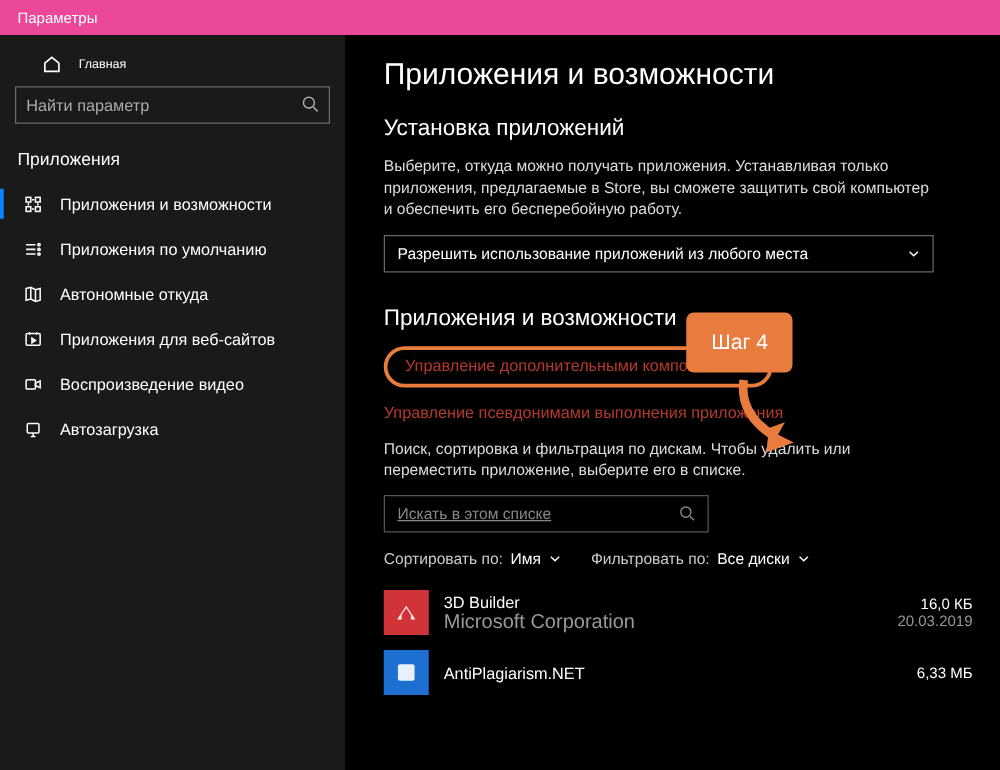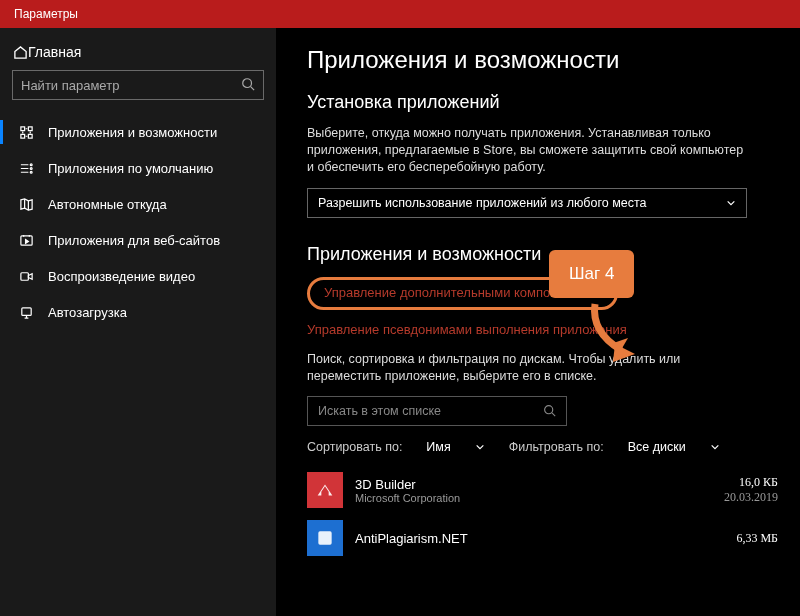--- a/index.html
+++ b/index.html
@@ -12,36 +12,37 @@
     display: flex;
     flex-direction: column;
   }
   .titlebar {
     height: 28px;
     display: flex;
     align-items: center;
     padding-left: 14px;
     font-size: 12px;
     color: #fff;
-    background: #b91c1c;
+    background: #ec4899;
   }
   .main { flex: 1; display: flex; }
   .sidebar {
     width: 277px;
     background: #1a1a1a;
     padding: 10px 0 0 0;
     display: flex;
     flex-direction: column;
     border-right: 1px solid #000;
   }
   .home-row {
     display: flex;
     align-items: center;
-    padding: 6px 14px 10px 13px;
-    font-size: 14px;
+    padding: 6px 14px 10px 34px;
+    gap: 14px;
+    font-size: 10px;
     cursor: pointer;
   }
   .search-wrap { padding: 0 12px 14px 12px; }
   .search-box {
     position: relative;
     border: 1px solid #6a6a6a;
     height: 30px;
     display: flex;
     align-items: center;
     padding: 0 34px 0 8px;
@@ -136,48 +137,49 @@
     border: 1px solid #555;
     height: 30px;
     width: 260px;
     display: flex;
     align-items: center;
     padding: 0 34px 0 10px;
     position: relative;
     font-size: 12.5px;
     color: #888;
     margin: 10px 0 14px 0;
+    text-decoration: underline;
   }
   .search-list .sicon { position: absolute; right: 10px; top: 7px; }
   .sortrow {
     display: flex;
     gap: 24px;
     font-size: 12.5px;
     margin-bottom: 12px;
   }
-  .sortitem { display: flex; align-items: center; gap: 24px; cursor: pointer; }
+  .sortitem { display: flex; align-items: center; gap: 6px; cursor: pointer; }
   .sortitem .lbl { color: #ccc; }
   .sortitem .val { color: #fff; }
   .app-row {
     display: flex;
     align-items: center;
     gap: 12px;
     padding: 6px 0;
   }
   .app-icon {
     width: 36px; height: 36px;
     display: flex; align-items: center; justify-content: center;
     font-size: 11px;
   }
   .bg-red { background: #d13438; }
   .bg-blue { background: #1d6fd1; }
   .app-meta { flex: 1; display: flex; flex-direction: column; }
   .app-name { font-size: 13px; color: #fff; }
-  .app-pub { font-size: 11px; color: #999; }
-  .app-right { text-align: right; font-size: 12px; font-family: Liberation Serif, serif; }
+  .app-pub { font-size: 16px; color: #999; }
+  .app-right { text-align: right; font-size: 12px; }
   .app-right .sz { color: #fff; }
   .app-right .dt { color: #999; }
   svg { display: block; }
 </style>
 </head>
 <body>
 
 <div class="titlebar">
   <span>Параметры</span>
 </div>
@@ -198,20 +200,21 @@
         <span class="ph">Найти параметр</span>
         <span class="sicon">
           <svg width="14" height="14" viewBox="0 0 16 16" stroke="#aaa" fill="none" stroke-width="1.4">
             <circle cx="7" cy="7" r="5"></circle>
               <path d="M11 11 L15 15"></path>
           </svg>
         </span>
       </div>
     </div>
 
+    <div class="section-label">Приложения</div>
 
     <div class="nav-item active">
       <span class="ic">
         <svg width="15" height="15" viewBox="0 0 16 16" stroke="#fff" fill="none" stroke-width="1.3">
           <rect x="2" y="2" width="4" height="4"></rect>
             <rect x="10" y="2" width="4" height="4"></rect>
           <rect x="2" y="10" width="4" height="4"></rect>
             <rect x="10" y="10" width="4" height="4"></rect>
           <path d="M7 4h2M7 12h2M4 7v2M12 7v2"></path>
         </svg>

